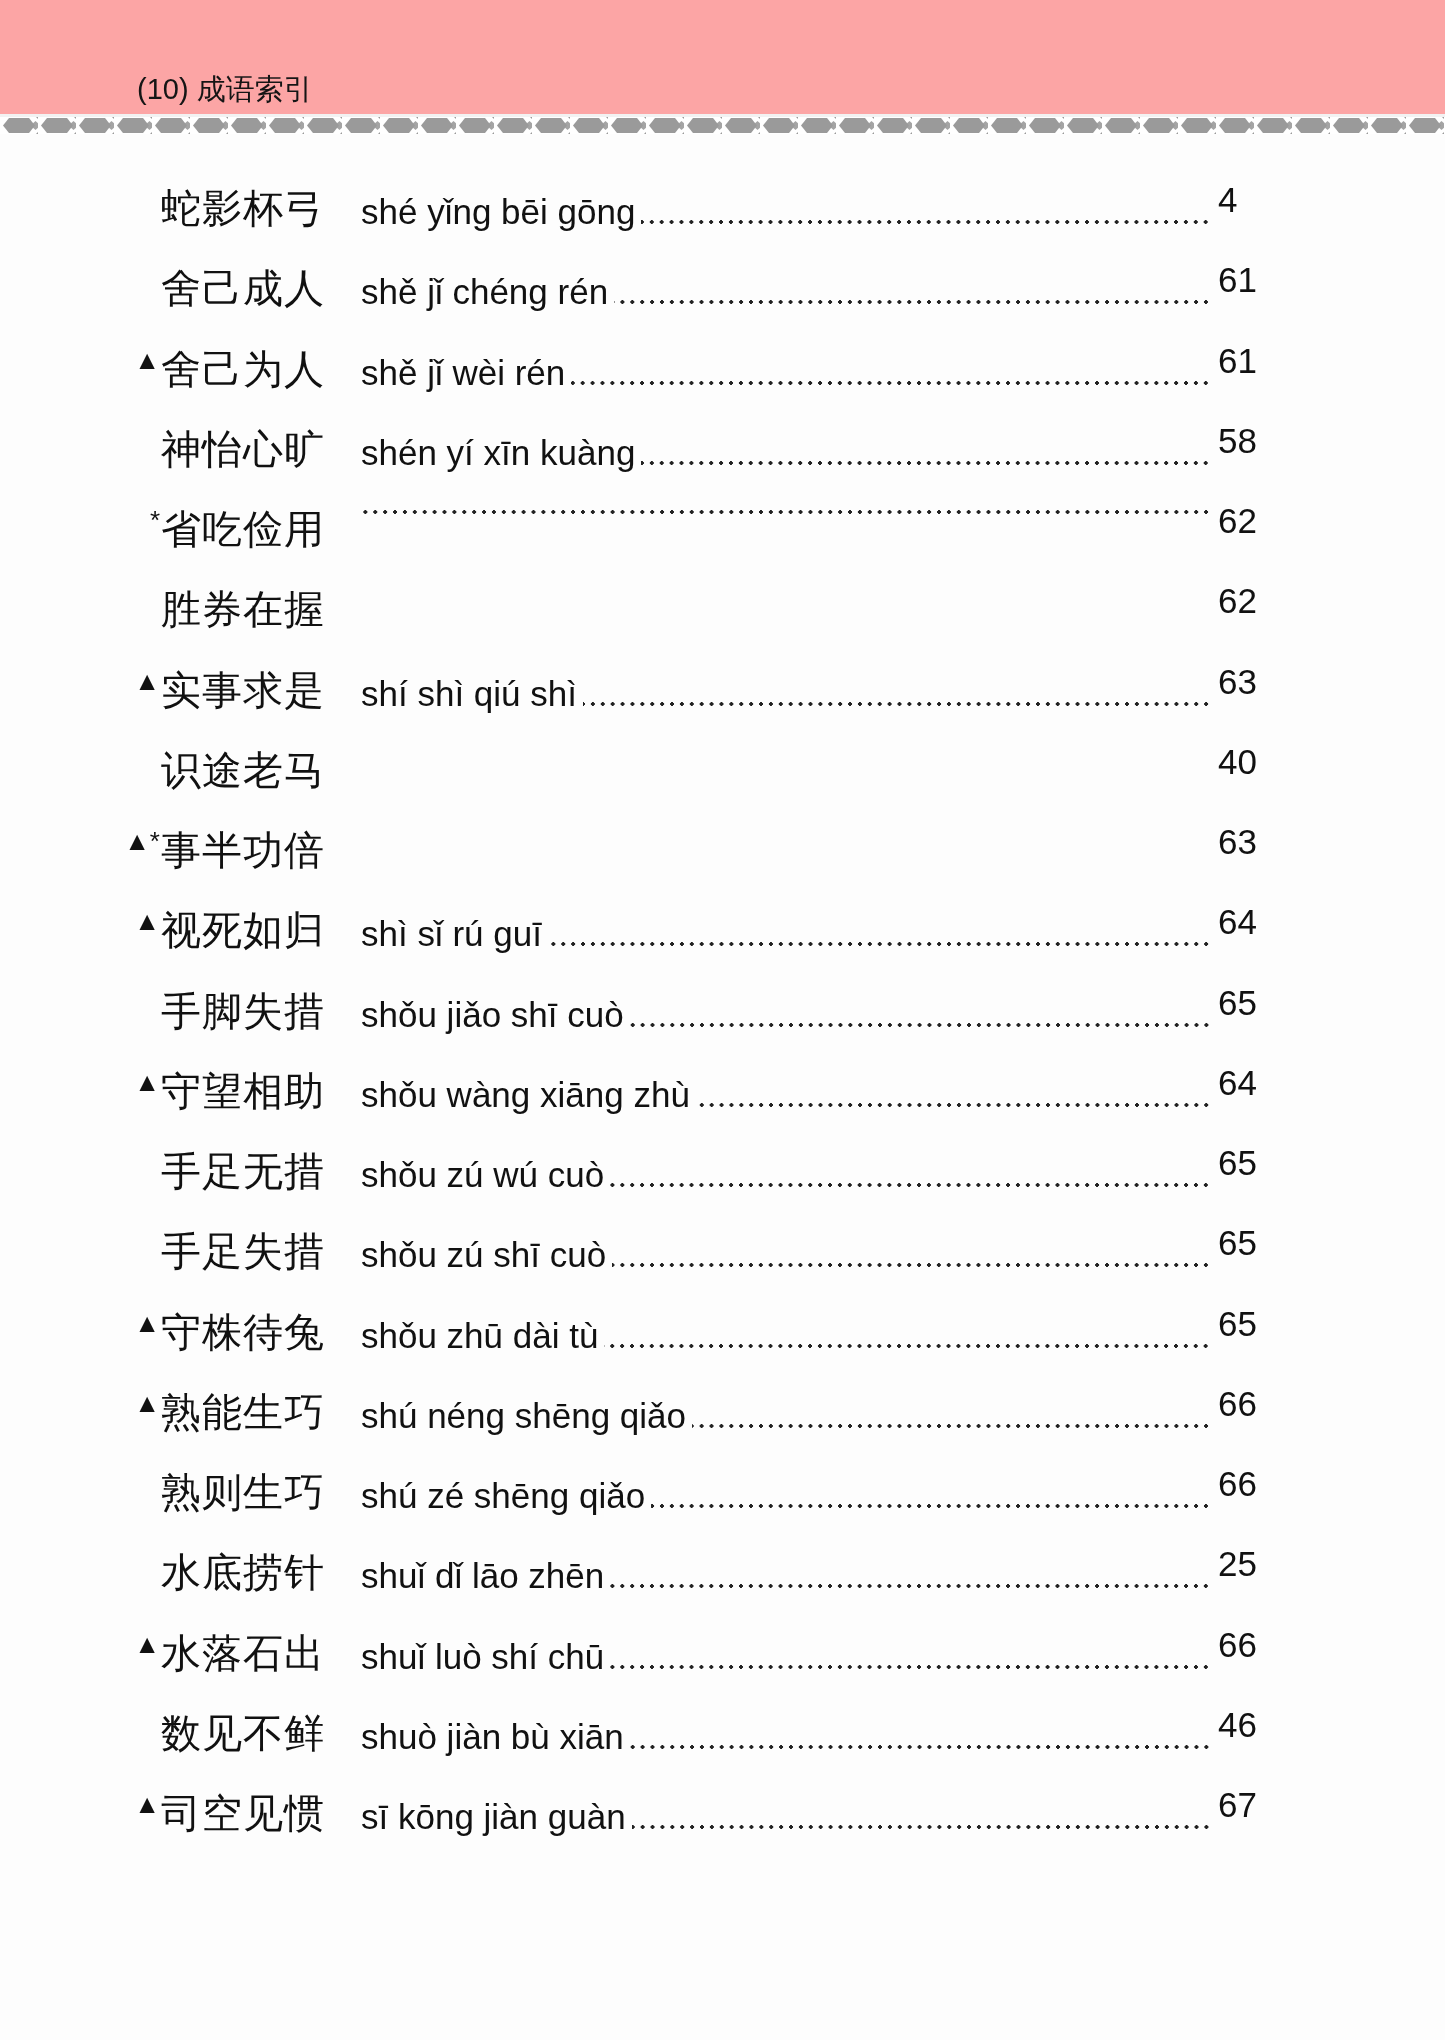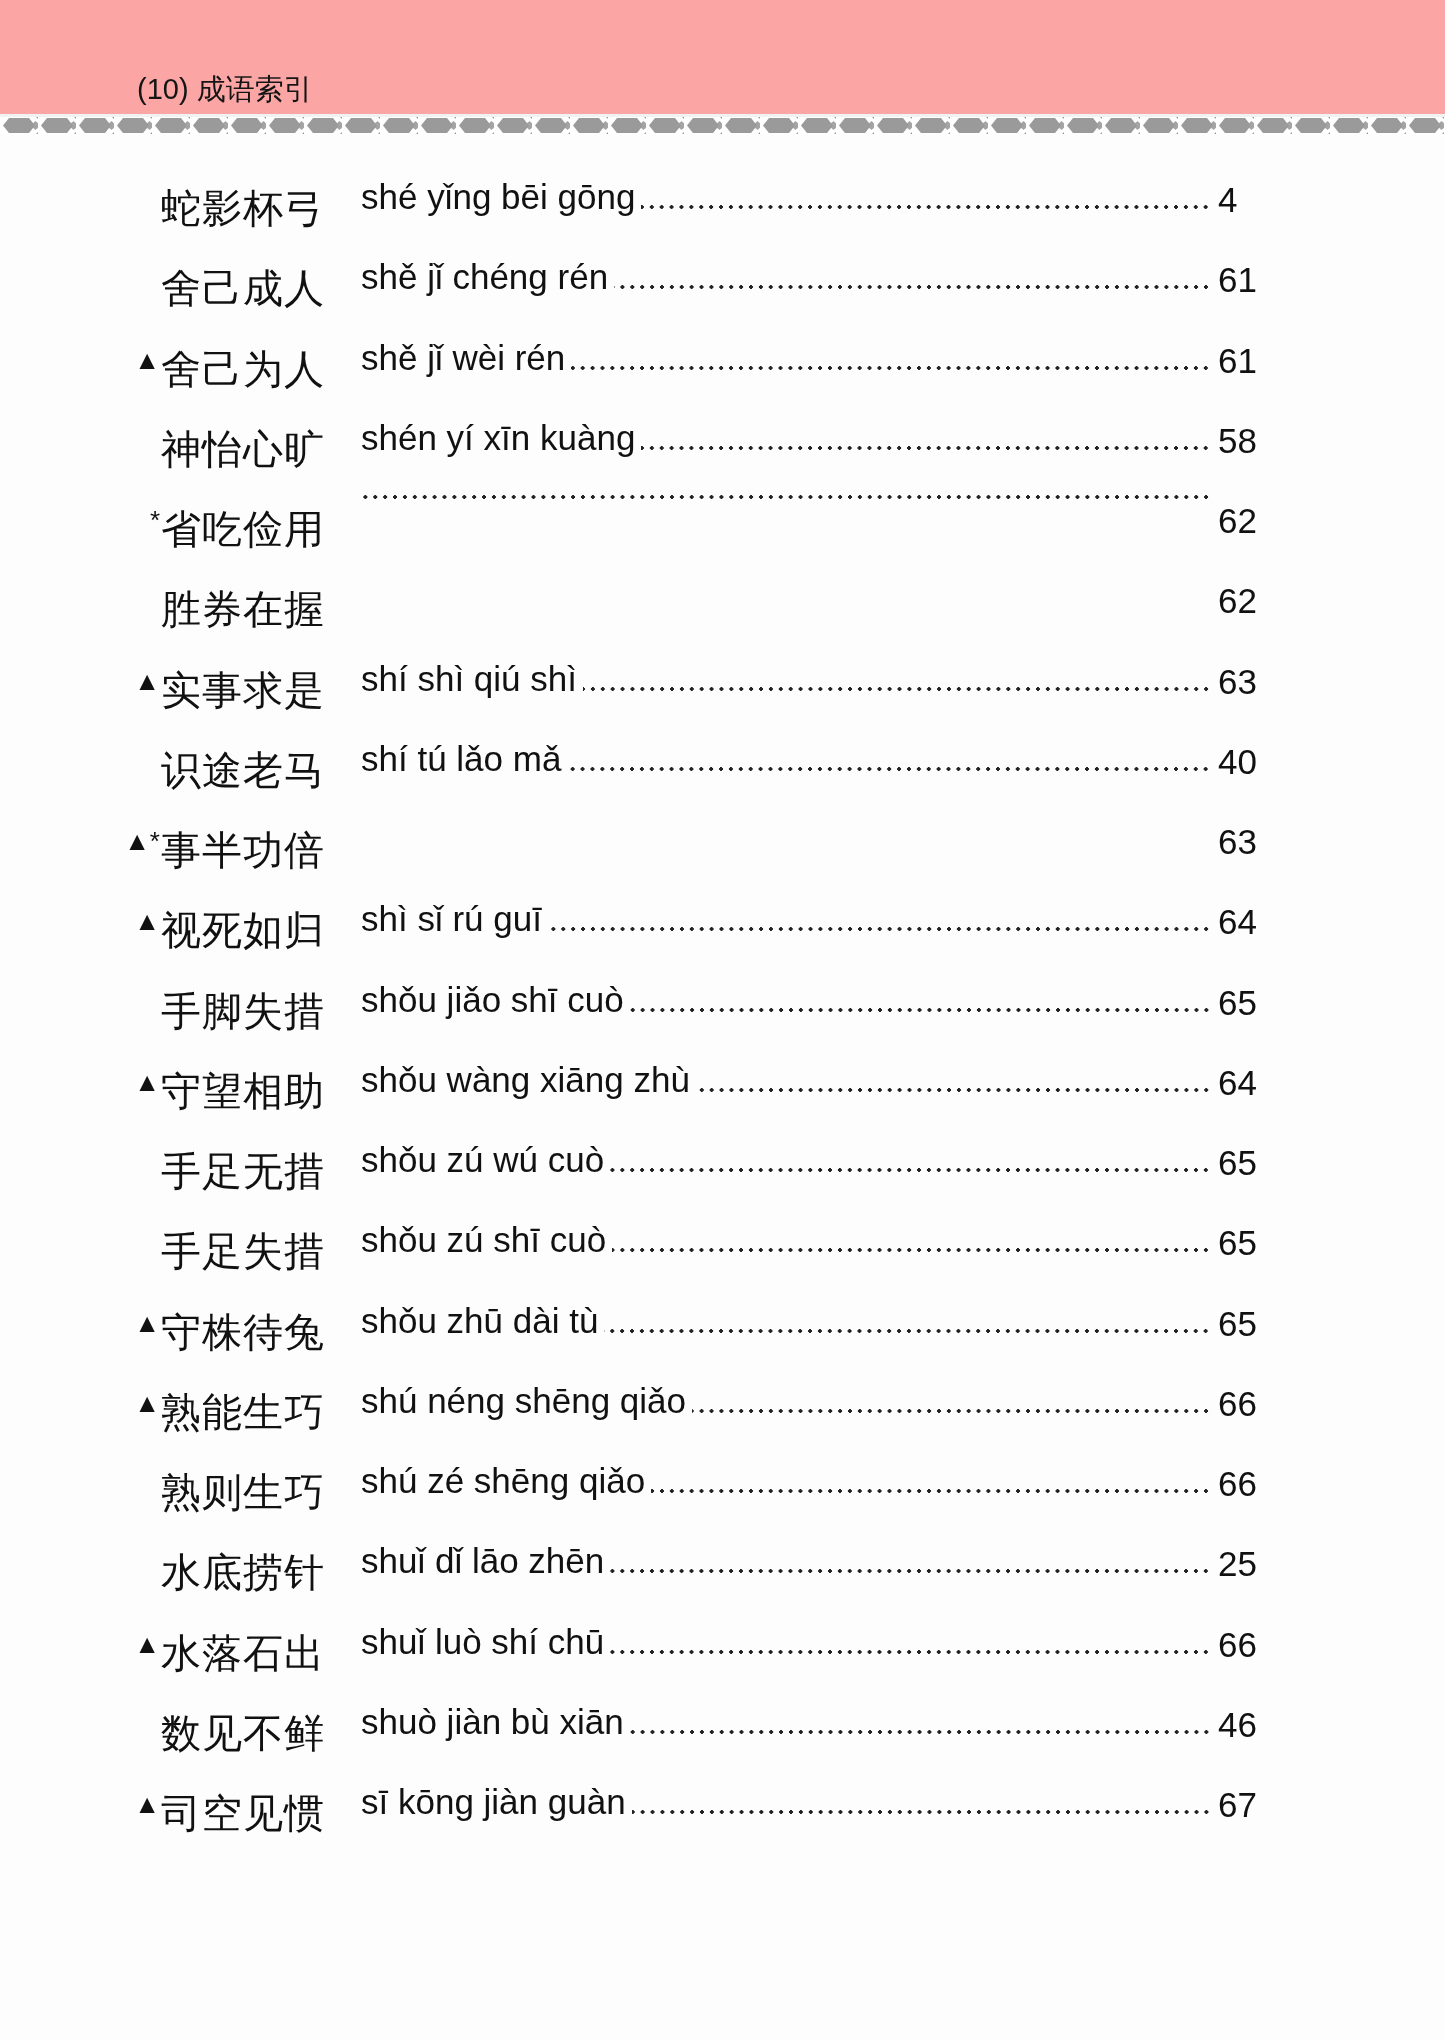--- a/index.html
+++ b/index.html
@@ -68,21 +68,21 @@
   }
   .markers {
     font-size: 26px;
     vertical-align: 14px;
     letter-spacing: 0;
     margin-right: 1px;
   }
   .pinyin-line {
     position: absolute;
     left: 361px;
-    top: 1px;
+    top: 16px;
     width: 850px;
     display: flex;
     align-items: baseline;
     font-size: 35px;
     line-height: 46px;
     white-space: nowrap;
     text-align: center;
   }
   .pinyin {
     flex: 0 0 auto;
@@ -175,24 +175,20 @@
   <div class="entry">
     <div class="idiom"><span class="markers">▲</span><span>实事求是</span></div>
     <div class="pinyin-line">
         <span class="pinyin">shí shì qiú shì</span>
         <span class="leader"></span>
       </div>
     <div class="page-num">63</div>
   </div>
   <div class="entry">
     <div class="idiom"><span class="markers"></span><span>识途老马</span></div>
-    <div class="pinyin-line">
-        <span class="pinyin">shí tú lǎo mǎ</span>
-        <span class="leader"></span>
-      </div>
     <div class="page-num">40</div>
   </div>
   <div class="entry">
     <div class="idiom"><span class="markers">▲*</span><span>事半功倍</span></div>
     <div class="page-num">63</div>
   </div>
   <div class="entry">
     <div class="idiom"><span class="markers">▲</span><span>视死如归</span></div>
     <div class="pinyin-line">
         <span class="pinyin">shì sǐ rú guī</span>

